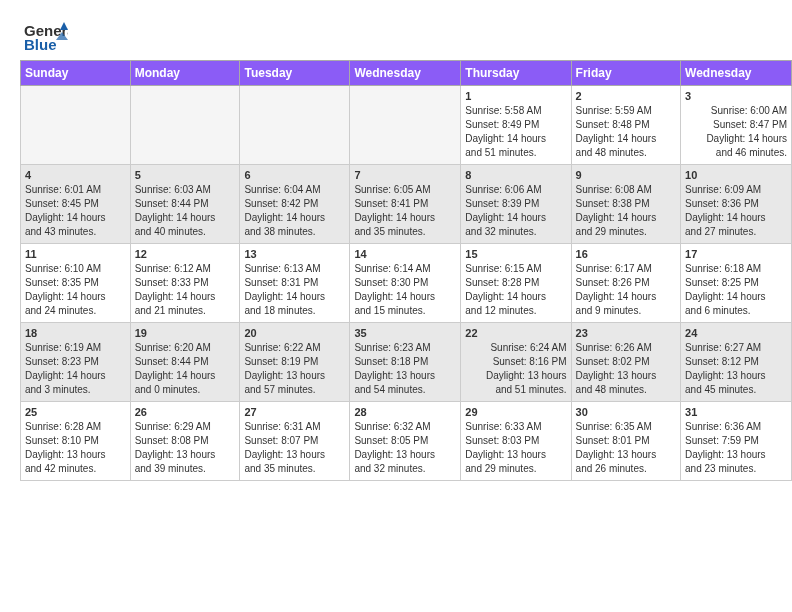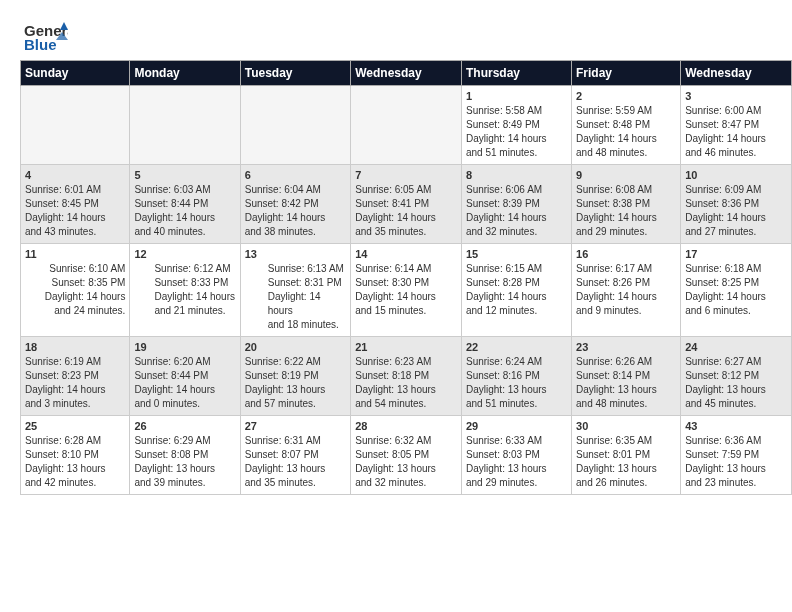--- a/index.html
+++ b/index.html
@@ -4,21 +4,21 @@
   <style>
     * { box-sizing: border-box; margin: 0; padding: 0; }
     body { font-family: Arial, sans-serif; background: #fff; width: 792px; height: 612px; overflow: hidden; }
     .header { display: flex; justify-content: space-between; align-items: flex-start; padding: 18px 24px 8px 24px; }
     .logo { display: flex; flex-direction: column; align-items: flex-start; }
     .title-block { text-align: right; }
     .month-title { font-size: 36px; font-weight: bold; color: #333; line-height: 1.1; }
     .subtitle { font-size: 16px; color: #333; }
     .calendar { width: 100%; border-collapse: collapse; margin: 0 10px; }
     .calendar-wrapper { padding: 0 10px 8px 10px; }
-    .calendar th { background: #0f172a; color: #fff; font-size: 12px; font-weight: bold; padding: 5px 4px; text-align: left; border: 1px solid #aaa; }
+    .calendar th { background: #8b5cf6; color: #fff; font-size: 12px; font-weight: bold; padding: 5px 4px; text-align: left; border: 1px solid #aaa; }
     .calendar td { border: 1px solid #ccc; vertical-align: top; padding: 4px 4px; font-size: 9.5px; color: #333; width: 113px; min-height: 70px; background: #fff; }
     .calendar td.empty { background: #f5f5f5; }
     .calendar tr:nth-child(even) td:not(.header-row) { background: #f0f0f0; }
     .day-number { font-weight: bold; font-size: 11px; margin-bottom: 2px; }
     .day-info { font-size: 10px; line-height: 1.4; color: #333; }
     .row-alt td { background: #e8e8e8 !important; }
   </style>
 </head>
 <body>
 
@@ -67,21 +67,21 @@
           </td>
           <td>
             <div class="day-number">2</div>
             <div class="day-info" style="white-space: pre-line;">Sunrise: 5:59 AM
 Sunset: 8:48 PM
 Daylight: 14 hours
 and 48 minutes.</div>
           </td>
           <td>
             <div class="day-number">3</div>
-            <div class="day-info" style="white-space: pre-line;">Sunrise: 6:00 AM
+            <div class="day-info" style="white-space: pre-line; text-align: right;">Sunrise: 6:00 AM
 Sunset: 8:47 PM
 Daylight: 14 hours
 and 46 minutes.</div>
           </td>
         </tr>
         <tr class="row-alt">
           <td>
             <div class="day-number">4</div>
             <div class="day-info" style="white-space: pre-line;">Sunrise: 6:01 AM
 Sunset: 8:45 PM
@@ -127,35 +127,35 @@
             <div class="day-number">10</div>
             <div class="day-info" style="white-space: pre-line;">Sunrise: 6:09 AM
 Sunset: 8:36 PM
 Daylight: 14 hours
 and 27 minutes.</div>
           </td>
         </tr>
         <tr>
           <td>
             <div class="day-number">11</div>
-            <div class="day-info" style="white-space: pre-line; text-align: right;">Sunrise: 6:10 AM
+            <div class="day-info" style="white-space: pre-line;">Sunrise: 6:10 AM
 Sunset: 8:35 PM
 Daylight: 14 hours
 and 24 minutes.</div>
           </td>
           <td>
             <div class="day-number">12</div>
-            <div class="day-info" style="white-space: pre-line; margin-left: 20px;">Sunrise: 6:12 AM
+            <div class="day-info" style="white-space: pre-line;">Sunrise: 6:12 AM
 Sunset: 8:33 PM
 Daylight: 14 hours
 and 21 minutes.</div>
           </td>
           <td>
             <div class="day-number">13</div>
-            <div class="day-info" style="white-space: pre-line; margin-left: 23px;">Sunrise: 6:13 AM
+            <div class="day-info" style="white-space: pre-line;">Sunrise: 6:13 AM
 Sunset: 8:31 PM
 Daylight: 14 hours
 and 18 minutes.</div>
           </td>
           <td>
             <div class="day-number">14</div>
             <div class="day-info" style="white-space: pre-line;">Sunrise: 6:14 AM
 Sunset: 8:30 PM
 Daylight: 14 hours
 and 15 minutes.</div>
@@ -198,37 +198,37 @@
 and 0 minutes.</div>
           </td>
           <td>
             <div class="day-number">20</div>
             <div class="day-info" style="white-space: pre-line;">Sunrise: 6:22 AM
 Sunset: 8:19 PM
 Daylight: 13 hours
 and 57 minutes.</div>
           </td>
           <td>
-            <div class="day-number">21</div>
+            <div class="day-number">35</div>
             <div class="day-info" style="white-space: pre-line;">Sunrise: 6:23 AM
 Sunset: 8:18 PM
 Daylight: 13 hours
 and 54 minutes.</div>
           </td>
           <td>
             <div class="day-number">22</div>
-            <div class="day-info" style="white-space: pre-line;">Sunrise: 6:24 AM
+            <div class="day-info" style="white-space: pre-line; text-align: right;">Sunrise: 6:24 AM
 Sunset: 8:16 PM
 Daylight: 13 hours
 and 51 minutes.</div>
           </td>
           <td>
             <div class="day-number">23</div>
             <div class="day-info" style="white-space: pre-line;">Sunrise: 6:26 AM
-Sunset: 8:14 PM
+Sunset: 8:02 PM
 Daylight: 13 hours
 and 48 minutes.</div>
           </td>
           <td>
             <div class="day-number">24</div>
             <div class="day-info" style="white-space: pre-line;">Sunrise: 6:27 AM
 Sunset: 8:12 PM
 Daylight: 13 hours
 and 45 minutes.</div>
           </td>
@@ -270,21 +270,21 @@
 and 29 minutes.</div>
           </td>
           <td>
             <div class="day-number">30</div>
             <div class="day-info" style="white-space: pre-line;">Sunrise: 6:35 AM
 Sunset: 8:01 PM
 Daylight: 13 hours
 and 26 minutes.</div>
           </td>
           <td>
-            <div class="day-number">43</div>
+            <div class="day-number">31</div>
             <div class="day-info" style="white-space: pre-line;">Sunrise: 6:36 AM
 Sunset: 7:59 PM
 Daylight: 13 hours
 and 23 minutes.</div>
           </td>
         </tr>
       </tbody>
   </table>
 </div>
 

